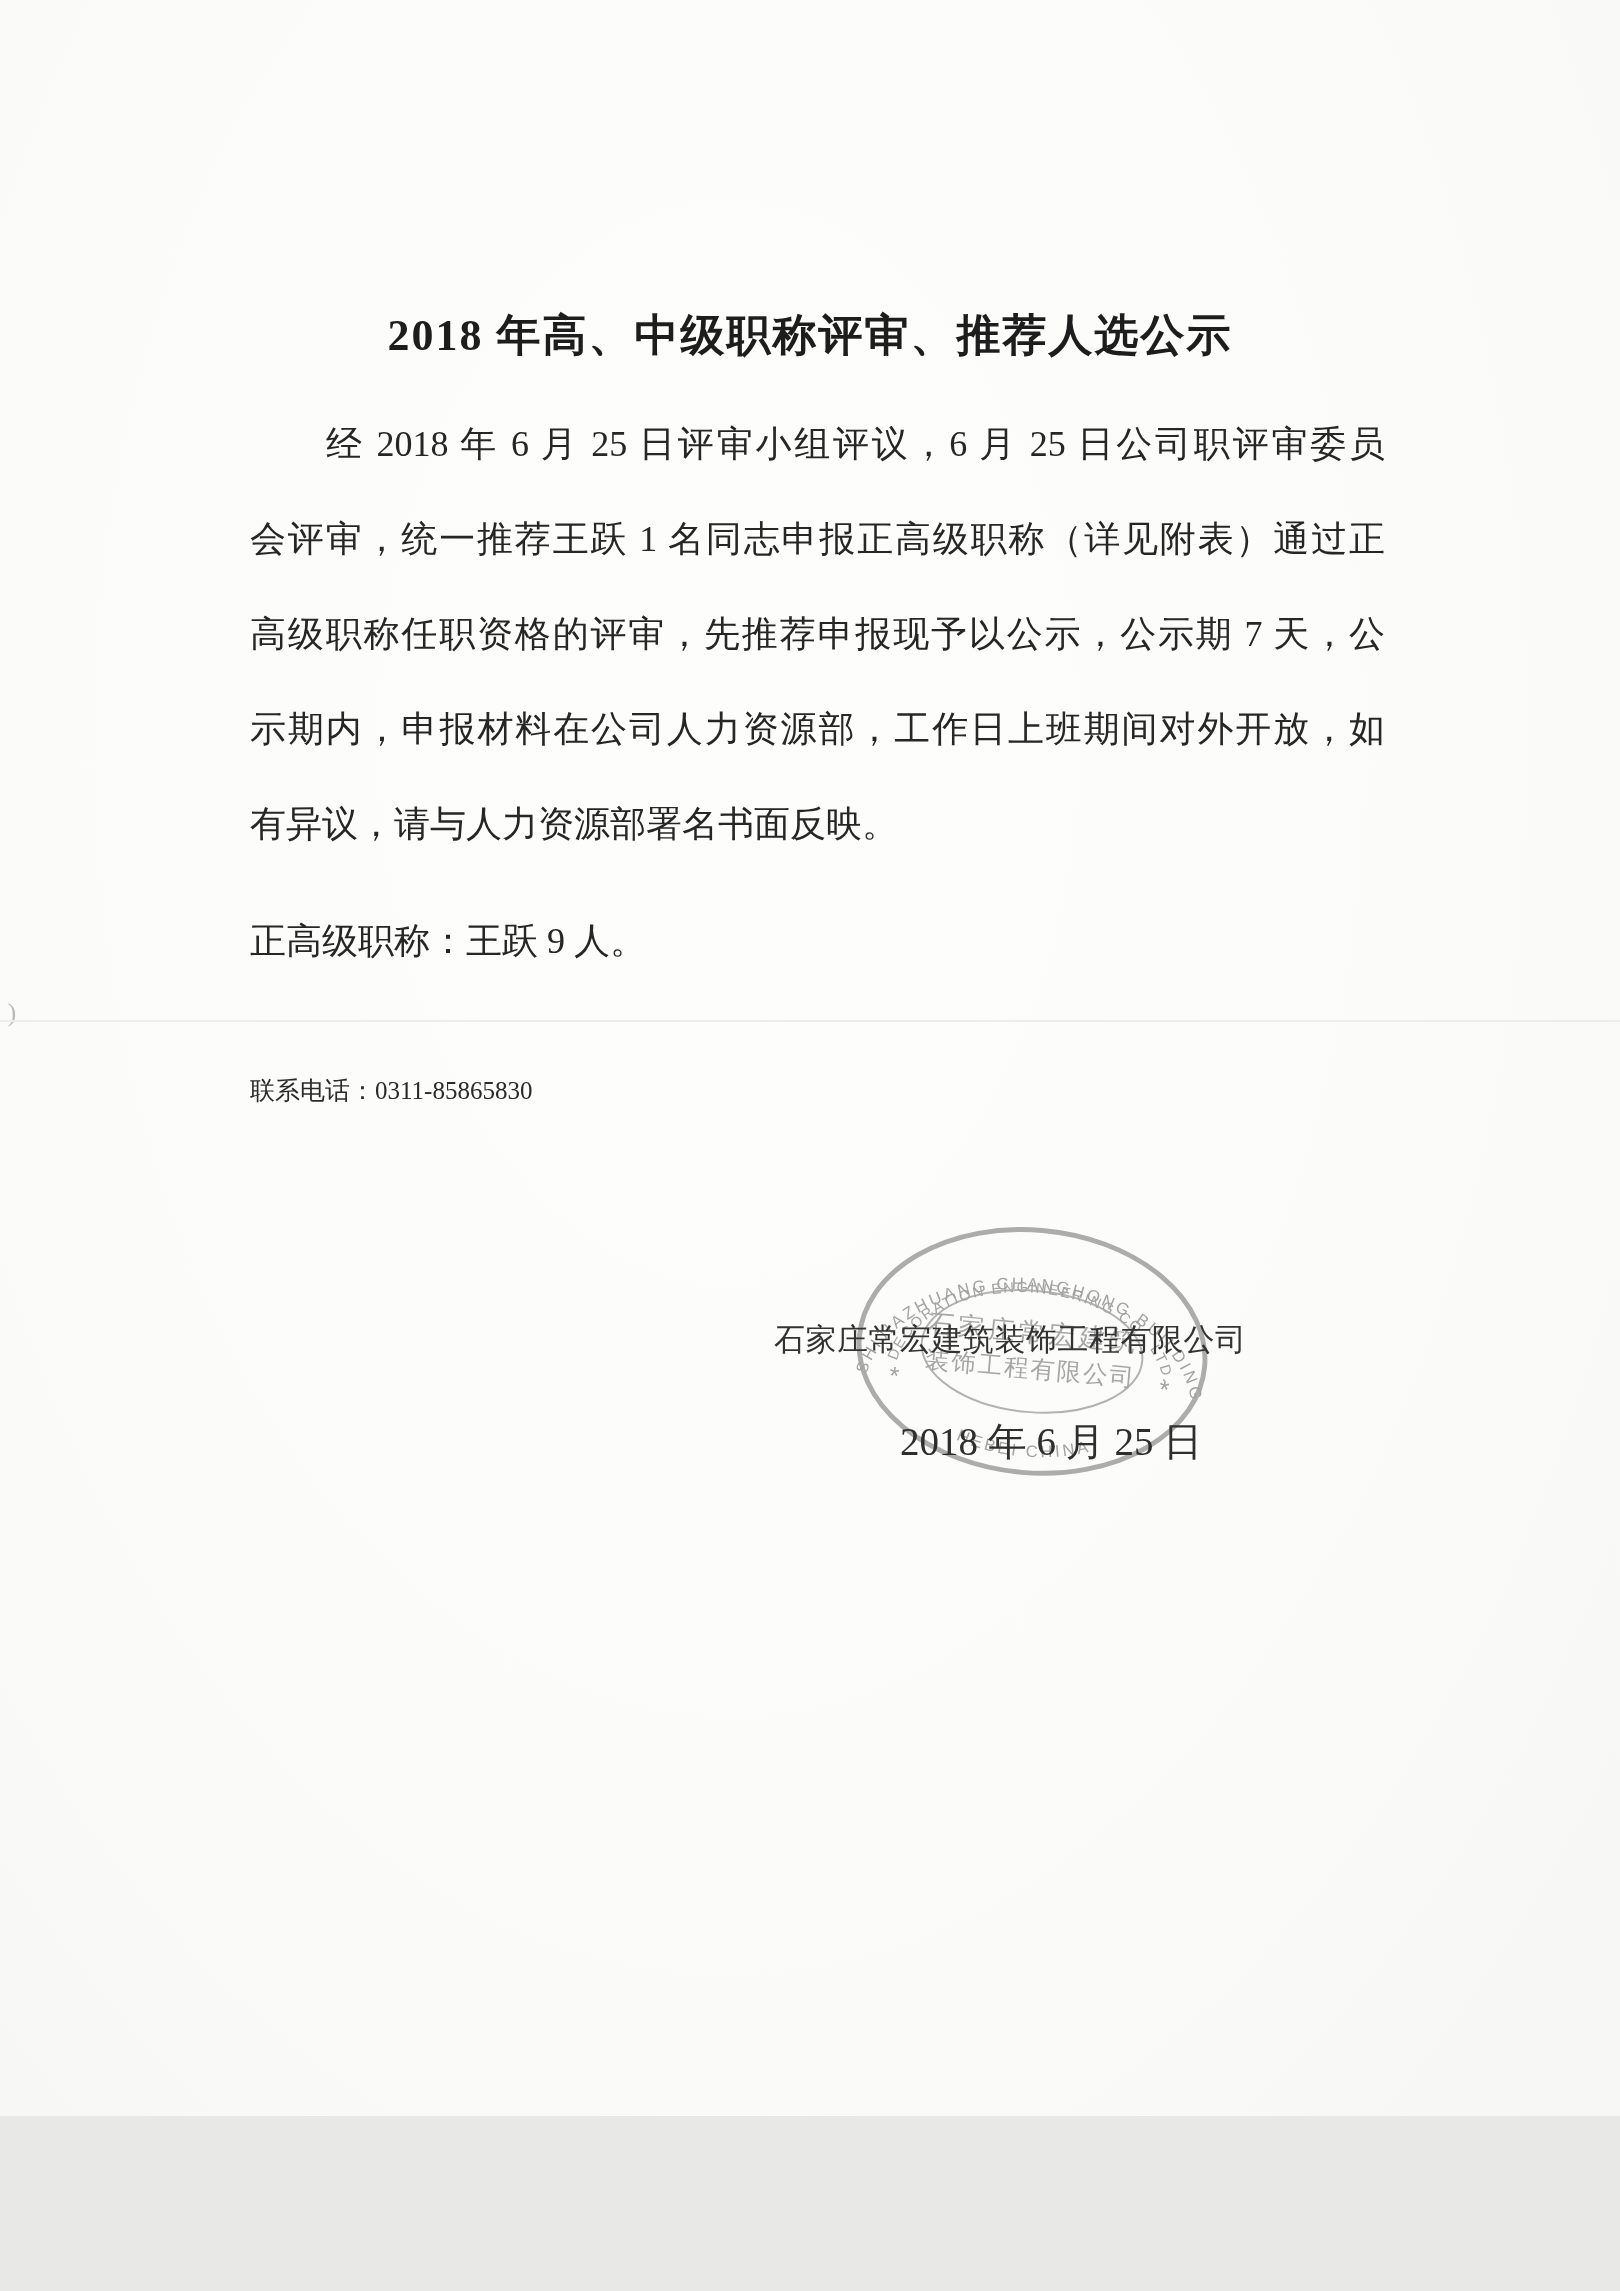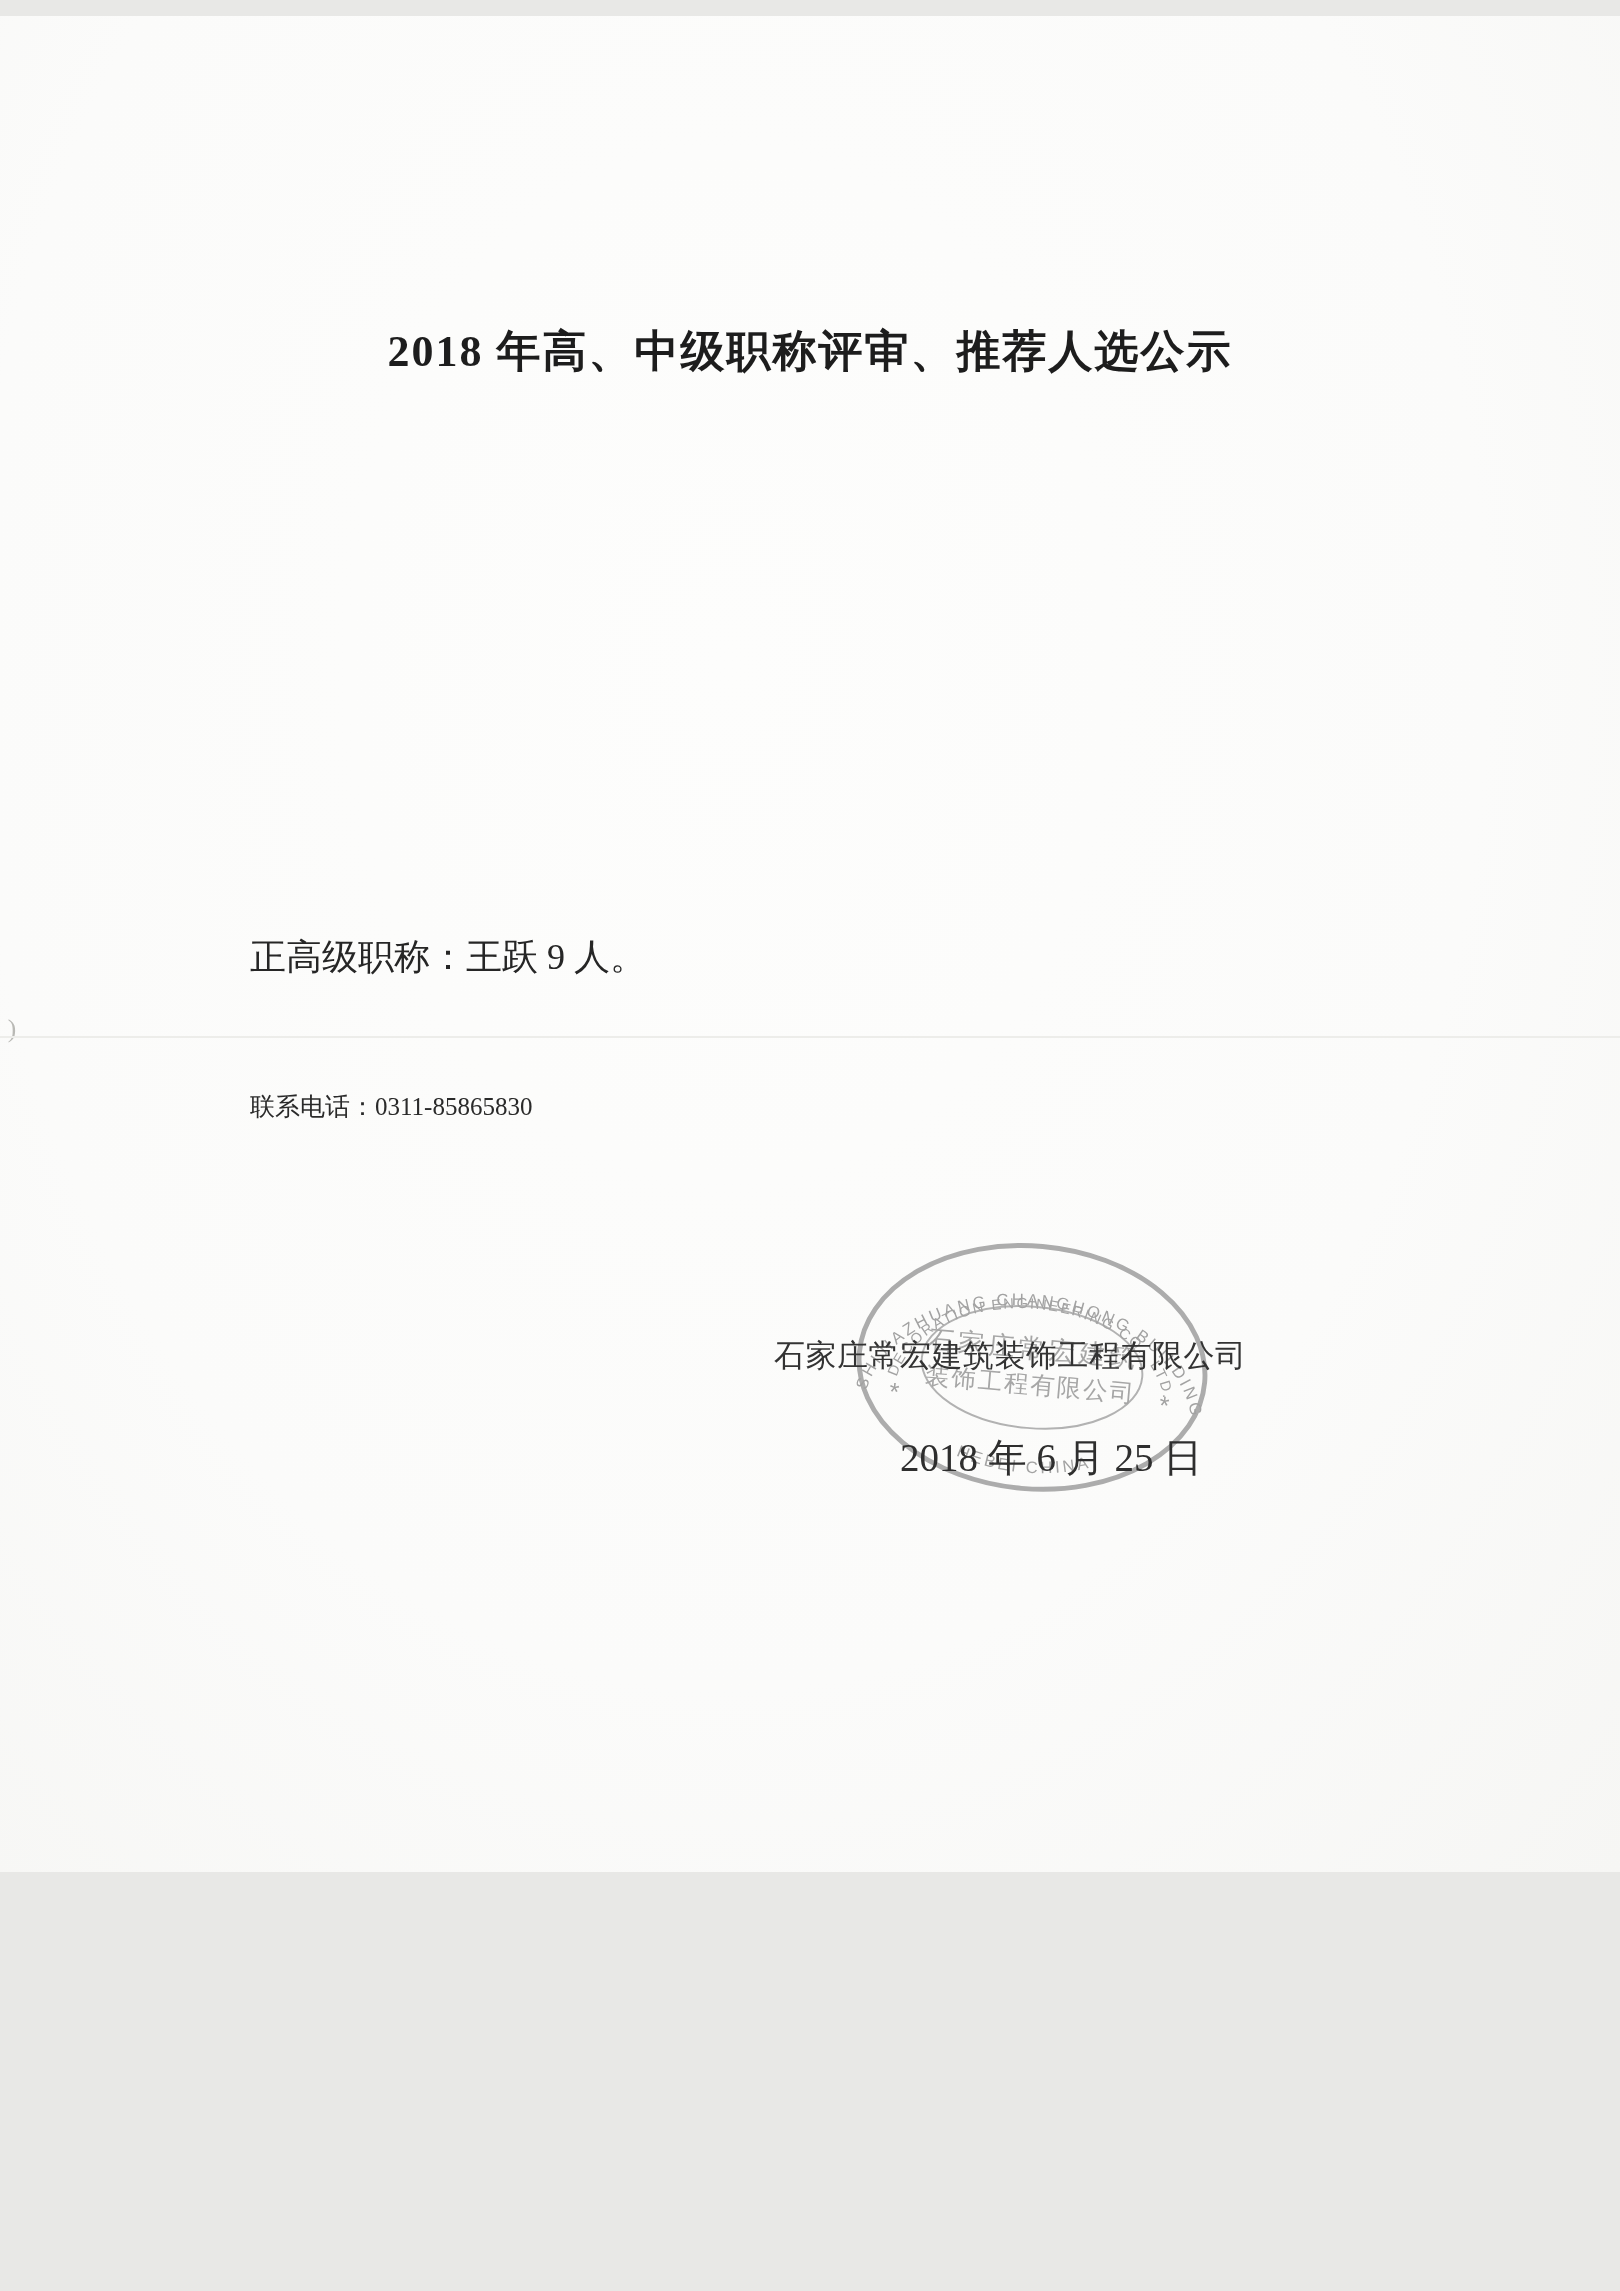--- a/index.html
+++ b/index.html
@@ -3,22 +3,22 @@
 <meta charset="utf-8">
 <style>
   html, body { margin: 0; padding: 0; }
   body {
     background: #e8e8e6;
     font-family: "Liberation Serif", serif;
   }
   .page {
     position: relative;
     width: 1620px;
-    height: 1856px;
-    margin: 16px auto;
+    height: 2116px;
+    margin: 0 auto;
     background: #fbfbfa;
     background-image: radial-gradient(ellipse at 45% 35%, #fdfdfc 0%, #fbfbfa 60%, #f6f6f4 100%);
     overflow: hidden;
     color: #242424;
   }
   .page-title {
     position: absolute;
     top: 306px;
     left: 0;
     width: 100%;
@@ -123,20 +123,27 @@
     fill: #8f8f8f;
   }
 </style>
 </head>
 <body>
 
 <div class="page">
 
   <div class="page-title">2018 年高、中级职称评审、推荐人选公示</div>
 
+  <div class="body-block">
+    <div class="body-line fill indent">经 2018 年 6 月 25 日评审小组评议，6 月 25 日公司职评审委员</div>
+    <div class="body-line fill">会评审，统一推荐王跃 1 名同志申报正高级职称（详见附表）通过正</div>
+    <div class="body-line fill">高级职称任职资格的评审，先推荐申报现予以公示，公示期 7 天，公</div>
+    <div class="body-line fill">示期内，申报材料在公司人力资源部，工作日上班期间对外开放，如</div>
+    <div class="body-line">有异议，请与人力资源部署名书面反映。</div>
+  </div>
 
   <div class="summary-line">正高级职称：王跃 9 人。</div>
 
   <div class="scan-mark">)</div>
   <div class="scan-line"></div>
 
   <div class="contact-line">联系电话：0311-85865830</div>
 
   <div class="stamp-wrap">
     <svg width="374" height="267" viewBox="0 0 382 272">

